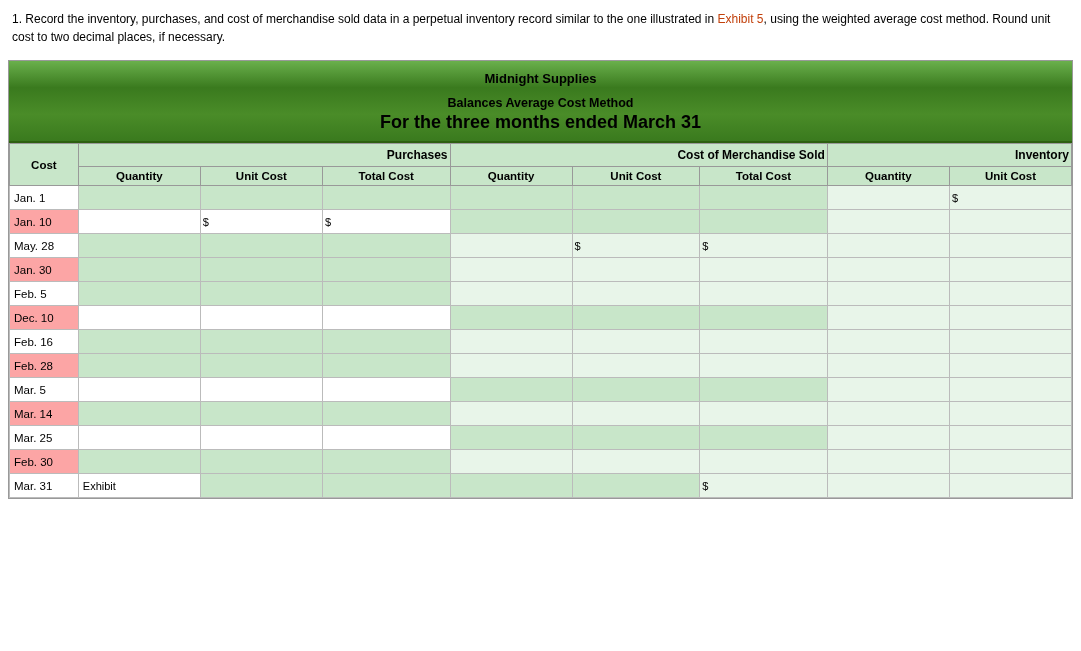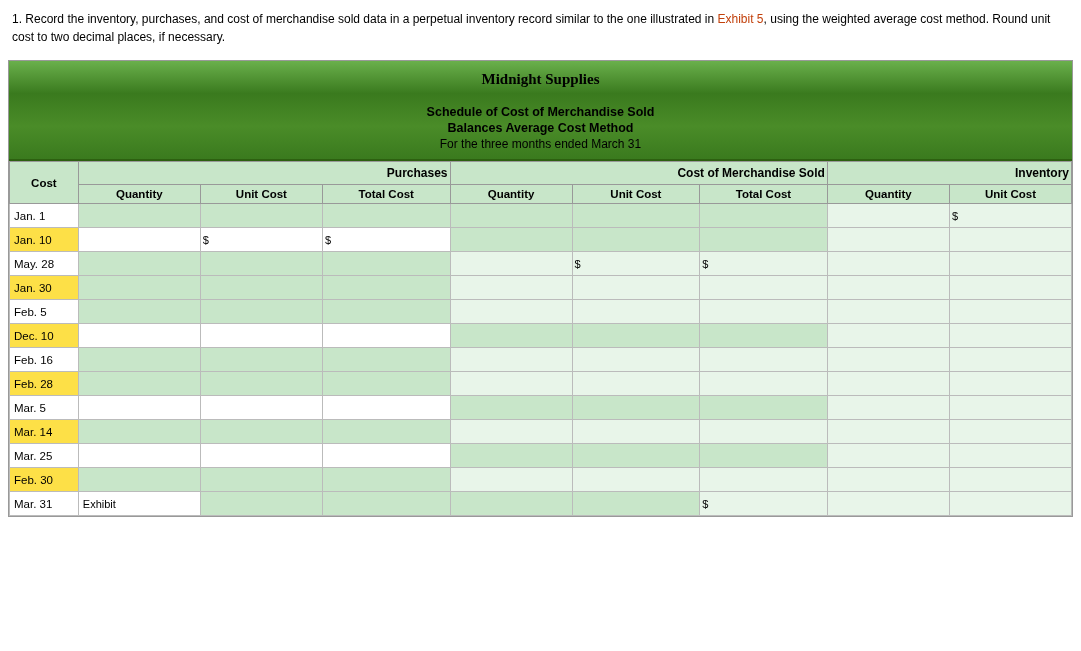--- a/index.html
+++ b/index.html
@@ -24,37 +24,36 @@
     }
     .header-section {
       background: linear-gradient(to bottom, #6ab04c, #3a7a1e, #4a8c28, #3a7a1e);
       padding: 10px 4px 8px 4px;
       text-align: center;
       color: #000;
       border-bottom: 2px solid #2d6010;
     }
     .header-section .company-name {
       font-weight: bold;
-      font-size: 15px;
-      margin-bottom: 17px;
-      font-family: Liberation Serif, serif;
+      font-size: 13px;
+      margin-bottom: 10px;
     }
     .header-section .schedule-title {
       font-weight: bold;
       font-size: 12.5px;
       margin-bottom: 2px;
     }
     .header-section .method-title {
       font-weight: bold;
       font-size: 12.5px;
       margin-bottom: 2px;
     }
     .header-section .period-title {
-      font-weight: normal;
-      font-size: 12px;
+      font-weight: bold;
+      font-size: 18px;
     }
     table {
       width: 100%;
       border-collapse: collapse;
     }
     .col-group-header {
       background: #c8e6c9;
       text-align: right;
       font-weight: bold;
       border: 1px solid #999;
@@ -70,21 +69,21 @@
       font-size: 11.5px;
     }
     td {
       border: 1px solid #bbb;
       padding: 1px 2px;
       font-size: 11.5px;
       height: 24px;
       vertical-align: middle;
     }
     .date-cell {
-      background: #fde047;
+      background: #fca5a5;
       padding-left: 4px;
       width: 60px;
     }
     .input-cell {
       background: #e8f5e9;
       padding: 0;
     }
     .input-cell input {
       width: 100%;
       height: 20px;
@@ -133,21 +132,20 @@
 <body>
 
 <div class="instruction">
   <span>1.</span>
   <span> Record the inventory, purchases, and cost of merchandise sold data in a perpetual inventory record similar to the one illustrated in </span><a href="#">Exhibit 5</a><span>, using the weighted average cost method. Round unit cost to two decimal places, if necessary.</span>
 </div>
 
 <div class="table-wrapper">
   <div class="header-section">
     <div class="company-name">Midnight Supplies</div>
-    <div class="schedule-title">Schedule of Cost of Merchandise Sold</div>
     <div class="method-title">Balances Average Cost Method</div>
     <div class="period-title">For the three months ended March 31</div>
   </div>
 
   <table>
     <colgroup>
       <col style="width:62px">
       <col style="width:110px">
       <col style="width:110px">
       <col style="width:115px">

